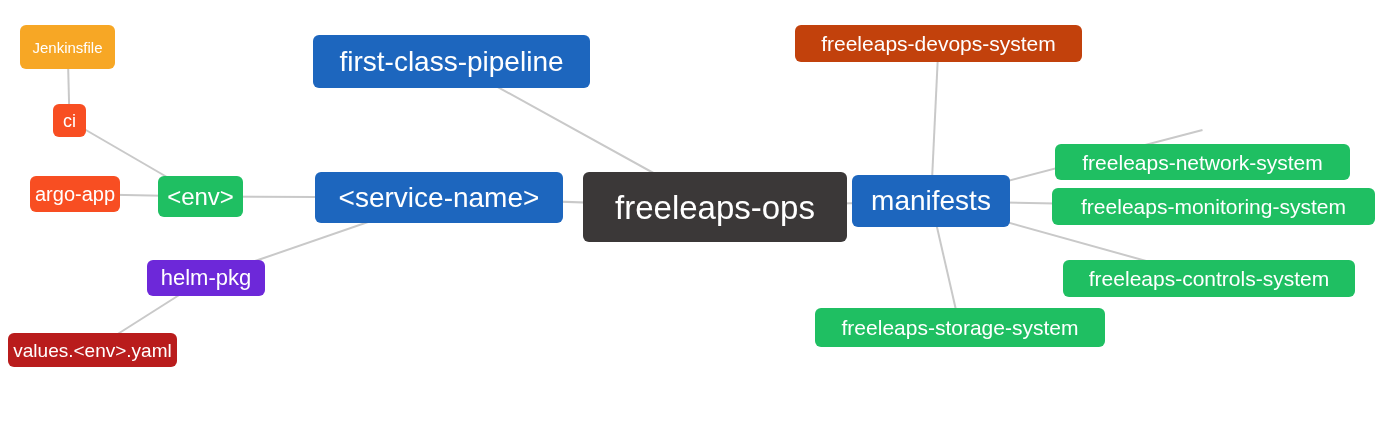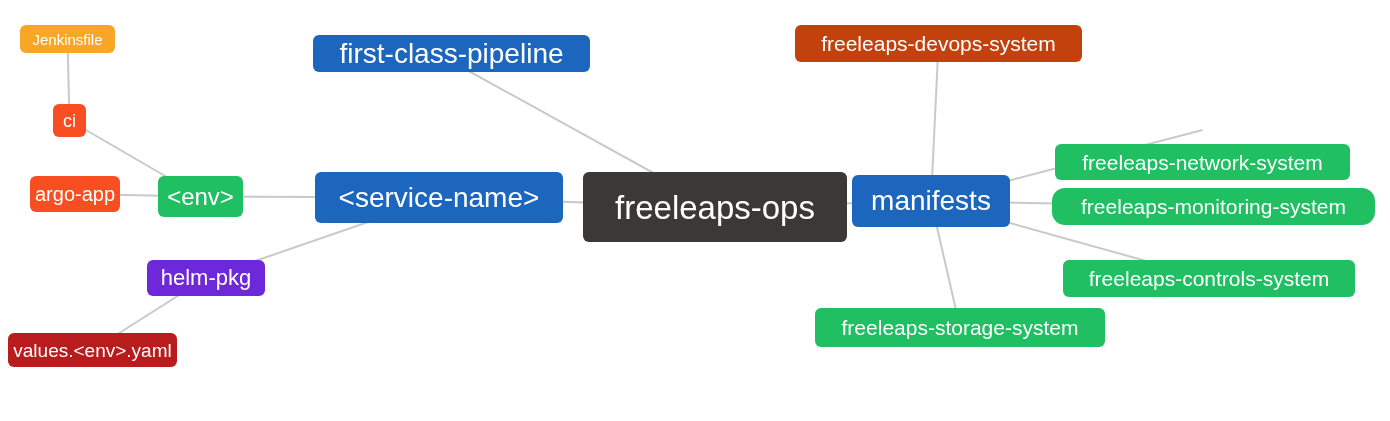--- a/index.html
+++ b/index.html
@@ -50,29 +50,29 @@
       <line x1="451.5" y1="61.5" x2="715" y2="207" stroke="#c9c9c9" stroke-width="2"></line>
       <line x1="439" y1="197.5" x2="715" y2="207" stroke="#c9c9c9" stroke-width="2"></line>
       <line x1="715" y1="207" x2="931" y2="201" stroke="#c9c9c9" stroke-width="2"></line>
       <line x1="931" y1="201" x2="938.5" y2="43.5" stroke="#c9c9c9" stroke-width="2"></line>
       <line x1="931" y1="201" x2="1202.5" y2="130" stroke="#c9c9c9" stroke-width="2"></line>
       <line x1="931" y1="201" x2="1213.5" y2="206.5" stroke="#c9c9c9" stroke-width="2"></line>
       <line x1="931" y1="201" x2="1209" y2="278.5" stroke="#c9c9c9" stroke-width="2"></line>
       <line x1="931" y1="201" x2="960" y2="327.5" stroke="#c9c9c9" stroke-width="2"></line>
     </svg>
   <div id="nodes-layer">
-      <div class="node" style="left: 20px; top: 25px; width: 95px; height: 28px; background: rgb(247, 167, 37); font-size: 15px;">Jenkinsfile</div>
+      <div class="node" style="left: 20px; top: 25px; width: 95px; height: 44px; background: rgb(247, 167, 37); font-size: 15px;">Jenkinsfile</div>
       <div class="node" style="left: 53px; top: 104px; width: 33px; height: 33px; background: rgb(248, 78, 34); font-size: 18px;">ci</div>
       <div class="node" style="left: 30px; top: 176px; width: 90px; height: 36px; background: rgb(248, 78, 34); font-size: 20px;">argo-app</div>
       <div class="node" style="left: 158px; top: 176px; width: 85px; height: 41px; background: rgb(31, 191, 98); font-size: 24px;">&lt;env&gt;</div>
       <div class="node" style="left: 147px; top: 260px; width: 118px; height: 36px; background: #6d28d9; font-size: 22px;">helm-pkg</div>
       <div class="node" style="left: 8px; top: 333px; width: 169px; height: 34px; background: #b91c1c; font-size: 19px;">values.&lt;env&gt;.yaml</div>
-      <div class="node" style="left: 313px; top: 35px; width: 277px; height: 37px; background: rgb(29, 102, 190); font-size: 28px;">first-class-pipeline</div>
+      <div class="node" style="left: 313px; top: 35px; width: 277px; height: 53px; background: rgb(29, 102, 190); font-size: 28px;">first-class-pipeline</div>
       <div class="node" style="left: 315px; top: 172px; width: 248px; height: 51px; background: rgb(29, 102, 190); font-size: 28px;">&lt;service-name&gt;</div>
       <div class="node" style="left: 583px; top: 172px; width: 264px; height: 70px; background: rgb(59, 56, 56); font-size: 33px;">freeleaps-ops</div>
       <div class="node" style="left: 852px; top: 175px; width: 158px; height: 52px; background: rgb(29, 102, 190); font-size: 28px;">manifests</div>
       <div class="node" style="left: 795px; top: 25px; width: 287px; height: 37px; background: #c2410c; font-size: 21px;">freeleaps-devops-system</div>
       <div class="node" style="left: 1055px; top: 112px; width: 295px; height: 36px; background: rgb(31, 191, 98); font-size: 21px; margin-top: 32px;">freeleaps-network-system</div>
-      <div class="node" style="left: 1052px; top: 188px; width: 323px; height: 37px; background: rgb(31, 191, 98); font-size: 21px; border-radius: 13px;">freeleaps-monitoring-system</div>
+      <div class="node" style="left: 1052px; top: 188px; width: 323px; height: 37px; background: rgb(31, 191, 98); font-size: 21px;">freeleaps-monitoring-system</div>
       <div class="node" style="left: 1063px; top: 260px; width: 292px; height: 37px; background: rgb(31, 191, 98); font-size: 21px;">freeleaps-controls-system</div>
       <div class="node" style="left: 815px; top: 308px; width: 290px; height: 39px; background: rgb(31, 191, 98); font-size: 21px;">freeleaps-storage-system</div>
     </div>
 </div>
 
 </body></html>

